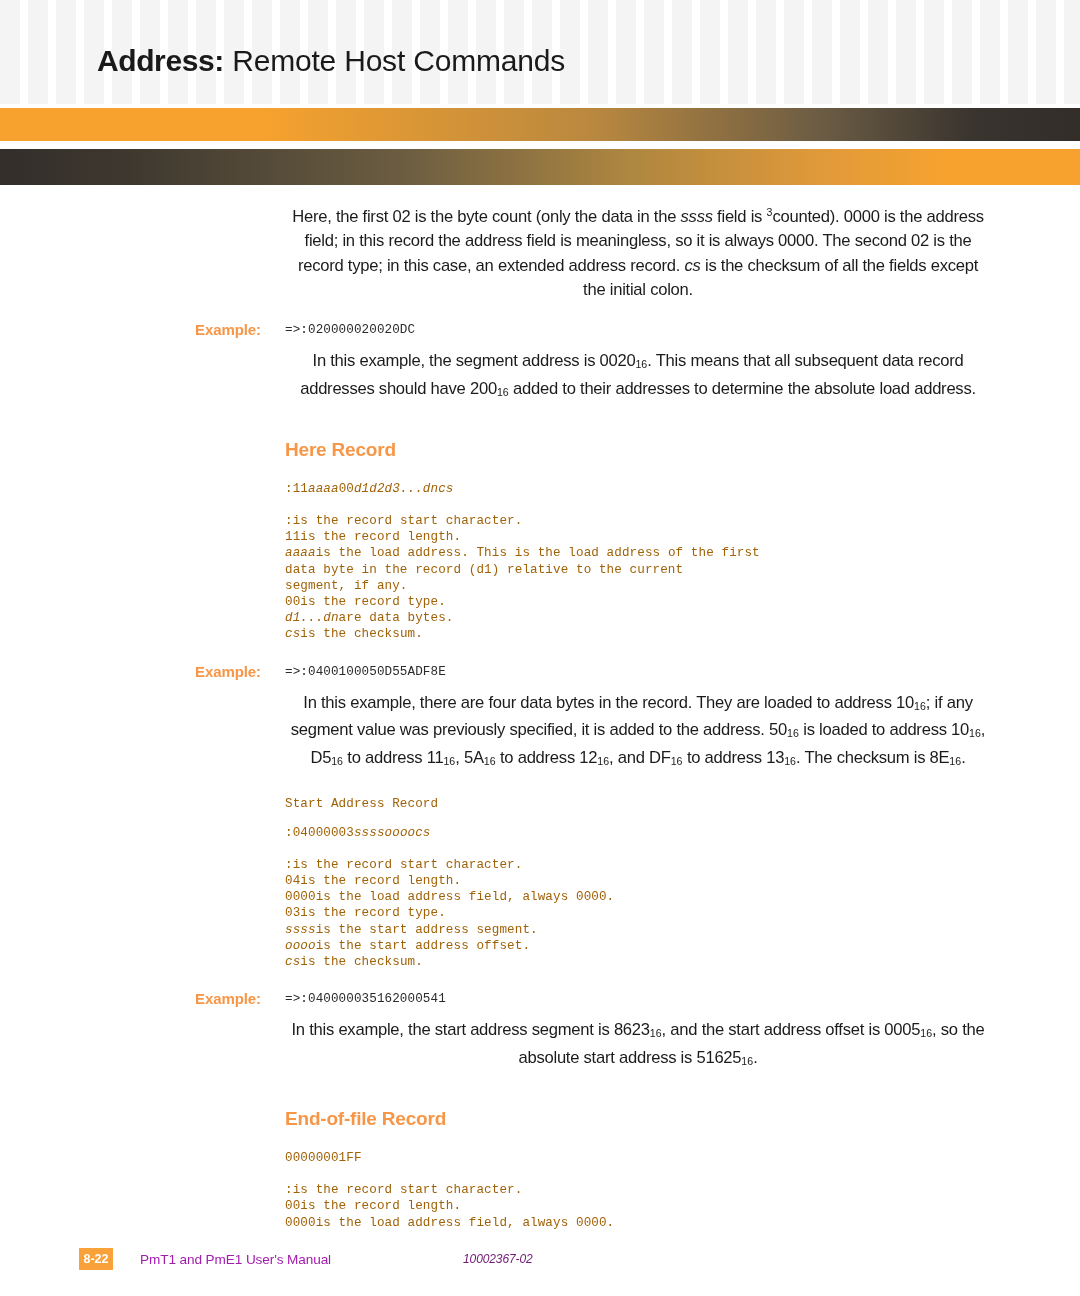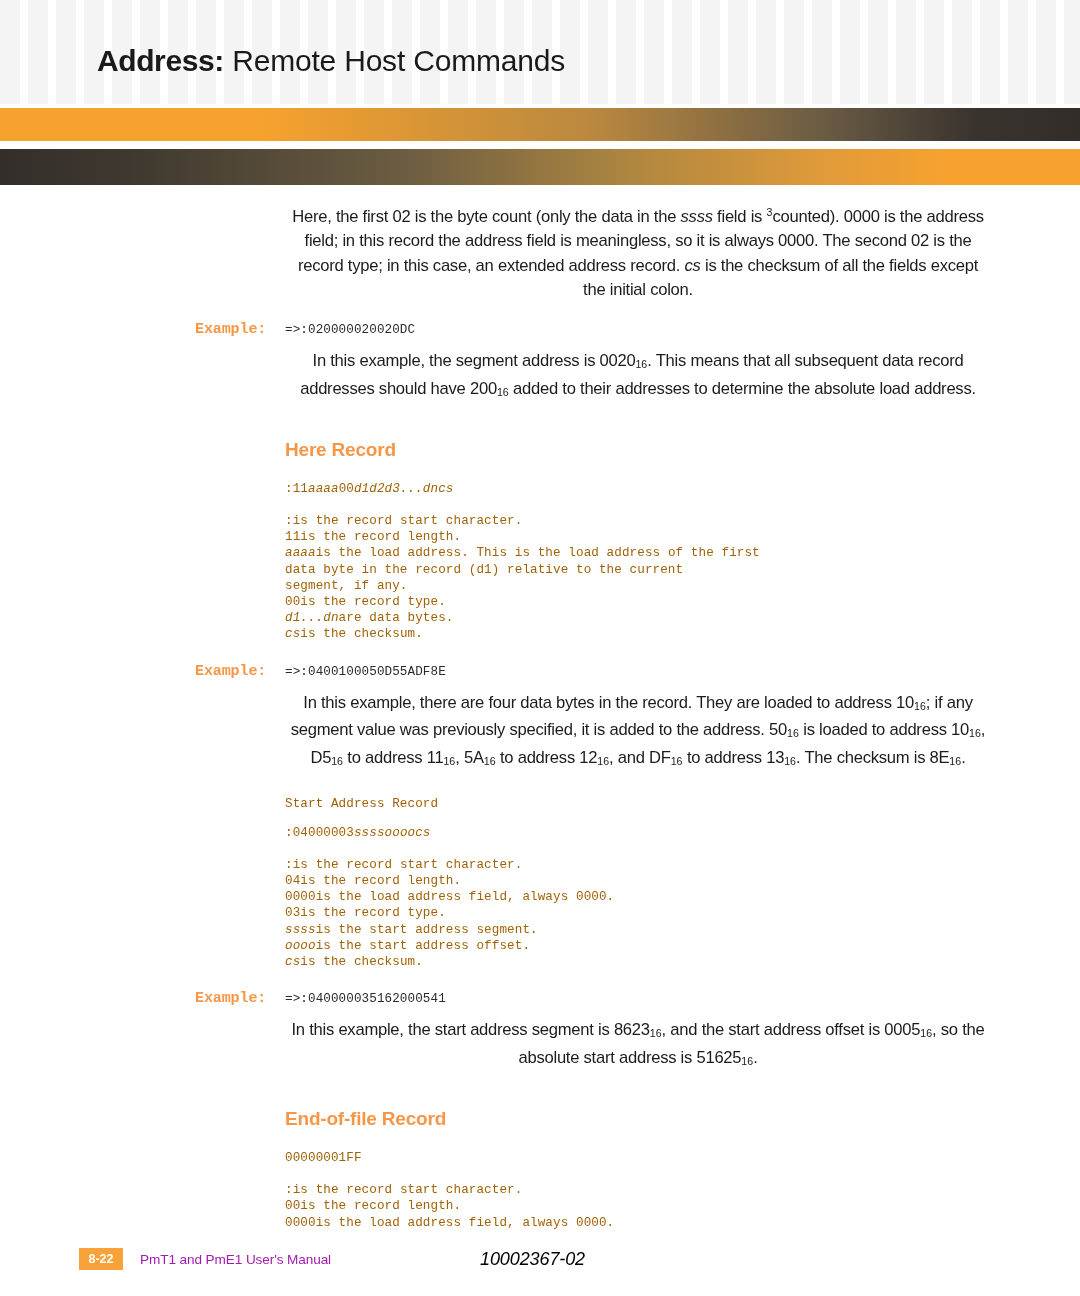--- a/index.html
+++ b/index.html
@@ -75,21 +75,21 @@
   .row {
     position: relative;
   }
   .example-label {
     position: absolute;
     left: 195px;
     top: 0;
     font-size: 15px;
     font-weight: bold;
     color: #f79646;
-    font-family: Liberation Mono, monospace;
+    font-family: Liberation Sans, sans-serif;
     letter-spacing: -0.1px;
     white-space: nowrap;
   }
   .para {
     margin: 0 0 0 285px;
     width: 706px;
     font-size: 16.6px;
     line-height: 24.6px;
     color: #1b1b1b;
     font-family: "Liberation Sans Narrow", "Liberation Sans", sans-serif;
@@ -149,21 +149,21 @@
     position: absolute;
     left: 0;
     top: 1248px;
     width: 1080px;
     height: 30px;
   }
   #footer-page-box {
     position: absolute;
     left: 79px;
     top: 0;
-    width: 44px;
+    width: 34px;
     height: 22px;
     background: #f9a23a;
   }
   #footer-page-num {
     display: block;
     text-align: center;
     line-height: 22px;
     font-size: 12.5px;
     font-weight: bold;
     color: #ffffff;
@@ -177,28 +177,27 @@
     line-height: 17px;
     color: #a21caf;
     font-family: "Liberation Sans Narrow", "Liberation Sans", sans-serif;
     letter-spacing: -0.1px;
     white-space: nowrap;
   }
   #footer-docnum {
     position: absolute;
     left: 463px;
     top: 3px;
-    font-size: 18px;
+    font-size: 12px;
     line-height: 17px;
-    color: #000000;
+    color: #701a75;
     font-style: italic;
     font-family: "Liberation Sans Narrow", "Liberation Sans", sans-serif;
     letter-spacing: -0.1px;
     white-space: nowrap;
-    margin-left: 17px;
   }
 </style>
 </head>
 <body>
 
 <div id="header-band">
   <div id="header-title">
     <span class="t-bold">Address:</span>
     <span class="t-reg">Remote Host Commands</span>
   </div>

